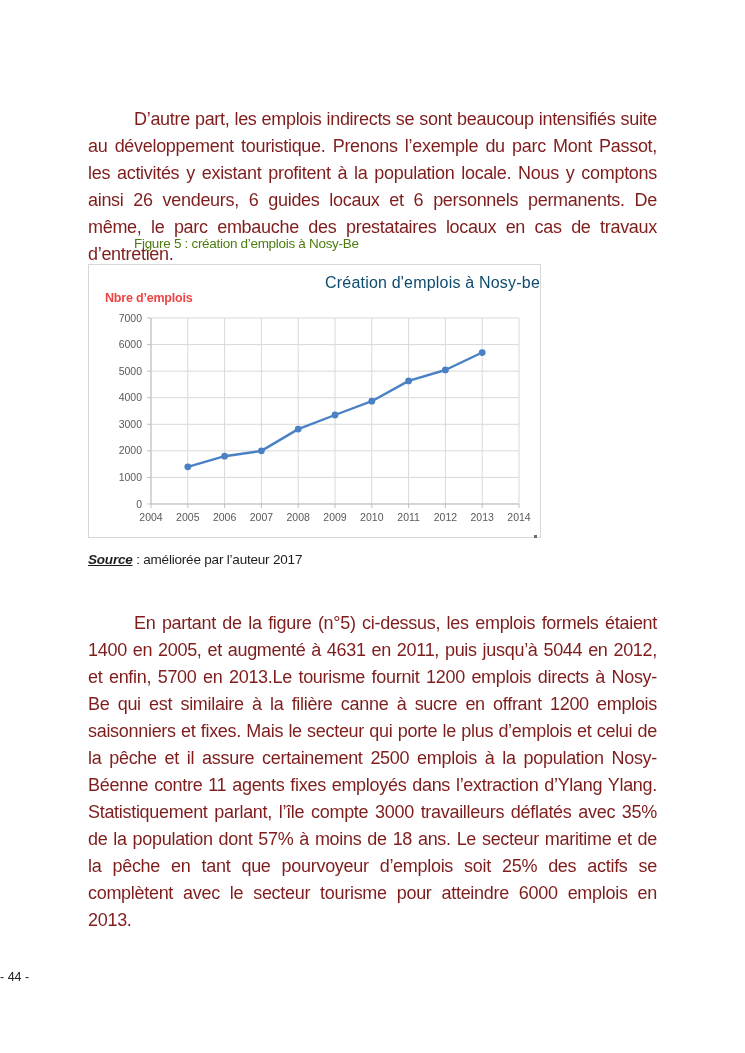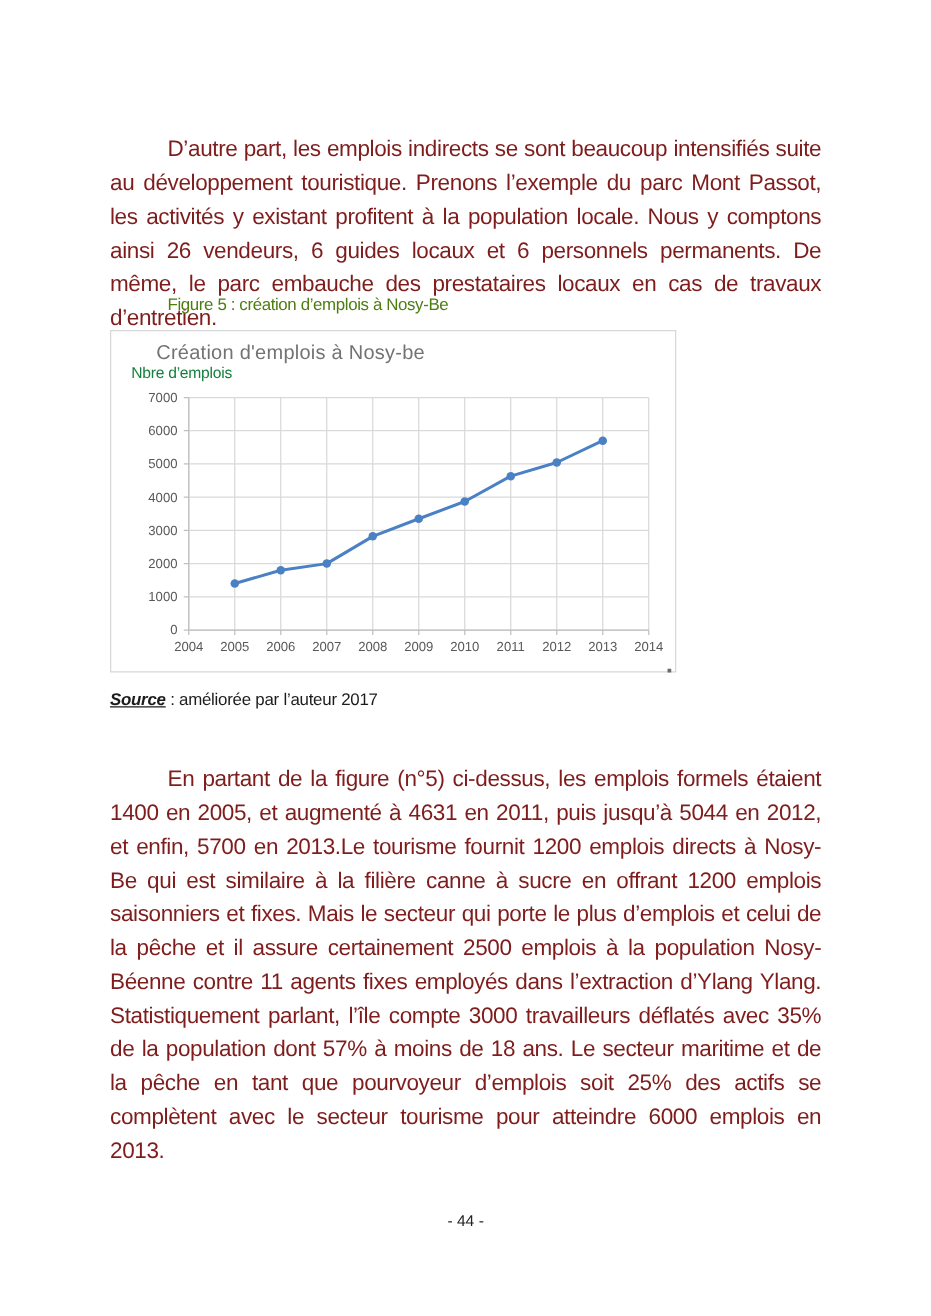--- a/index.html
+++ b/index.html
@@ -15,36 +15,36 @@
   .para.indent{text-indent:46px;}
   .caption{
     position:absolute;left:134px;top:236px;
     font-size:13.5px;letter-spacing:-0.3px;color:#4d7c0f;
   }
   .chart-box{
     position:absolute;left:88px;top:264px;width:453px;height:274px;
     background:#ffffff;border:1px solid #d8d8d8;box-sizing:border-box;
   }
   .chart-title{
-    position:absolute;left:0;top:9px;width:100%;text-align:left;
+    position:absolute;left:0;top:9px;width:100%;text-align:right;
     padding-left:36px;box-sizing:border-box;
-    font-size:16px;color:#737373;letter-spacing:0.2px;
+    font-size:16px;color:#0c4a6e;letter-spacing:0.2px;
   }
   .chart-ylabel{
     position:absolute;left:16px;top:26px;
-    font-size:12.5px;font-weight:400;color:#15803d;letter-spacing:-0.2px;
+    font-size:12.5px;font-weight:700;color:#ef4444;letter-spacing:-0.2px;
   }
   .chart-svg{position:absolute;left:0;top:0;}
   .source-line{
     position:absolute;left:88px;top:552px;width:569px;text-align:left;
     font-size:13.5px;letter-spacing:-0.2px;color:#1c1c1c;
   }
   .source-label{font-weight:bold;font-style:italic;text-decoration:underline;}
   .page-number{
-    position:absolute;left:0;top:970px;width:745px;text-align:center;
+    position:absolute;left:0;top:970px;width:745px;text-align:left;
     font-size:12.5px;color:#222222;
   }
   .corner-artifact{
     position:absolute;left:534px;top:535px;width:3px;height:3px;background:#6b6b6b;
   }
 </style>
 </head>
 <body>
 
 <p class="para indent" style="top:88px;">D’autre part, les emplois indirects se sont beaucoup intensifiés suite au développement touristique. Prenons l’exemple du parc Mont Passot, les activités y existant profitent à la population locale. Nous y comptons ainsi 26 vendeurs, 6 guides locaux et 6 personnels permanents. De même, le parc embauche des prestataires locaux en cas de travaux d’entretien.</p>

